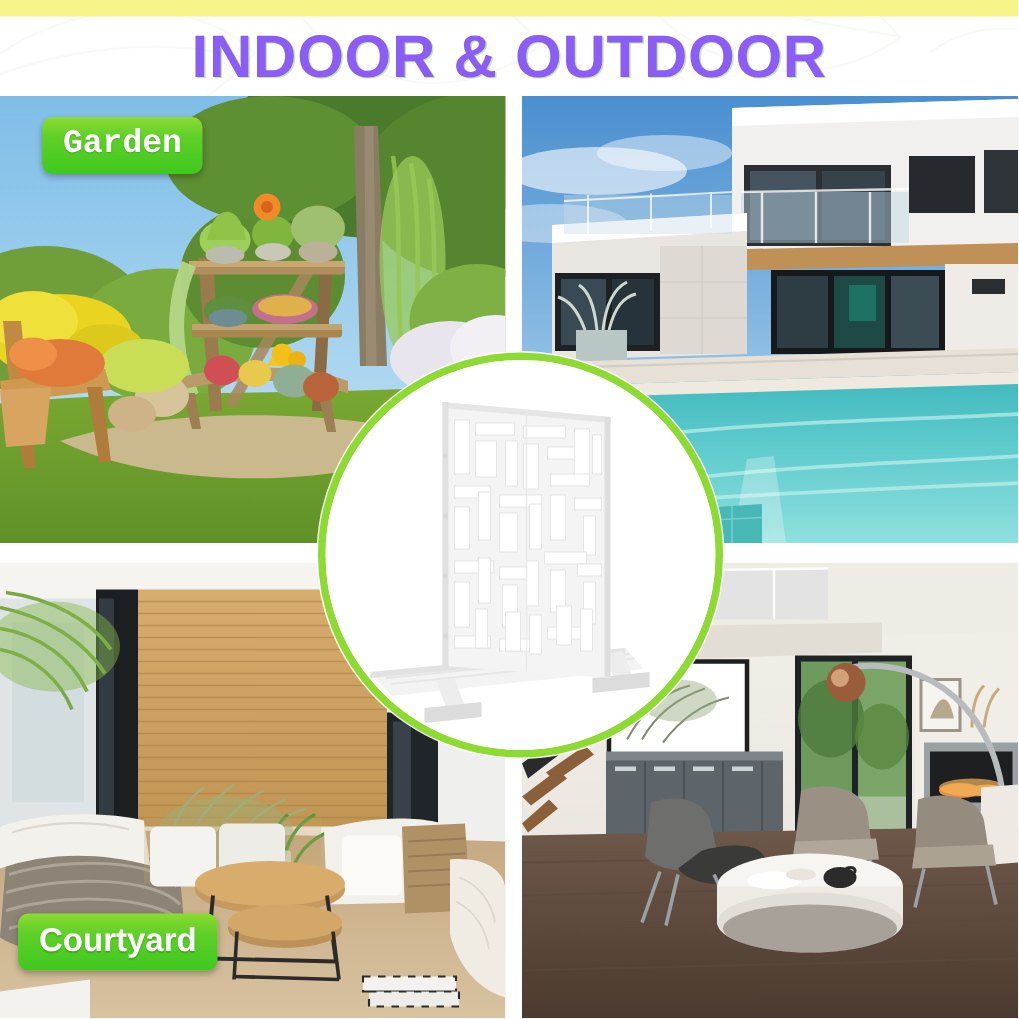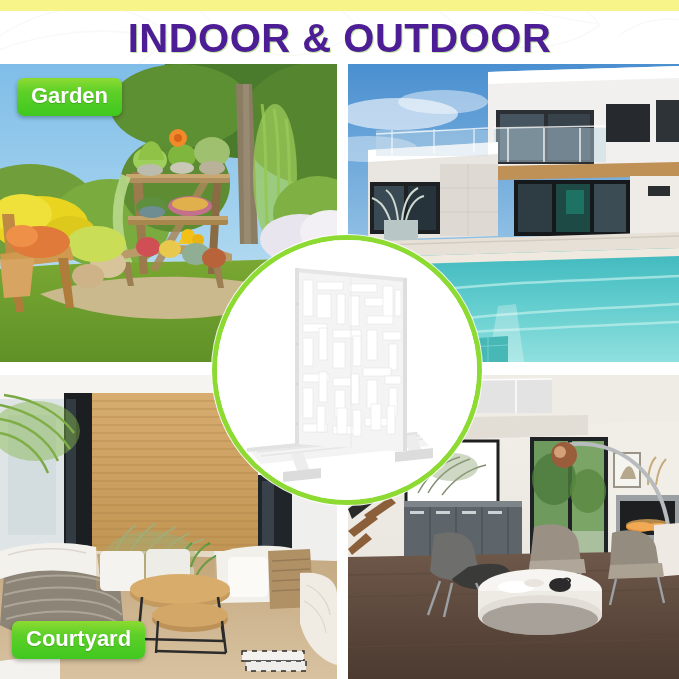--- a/index.html
+++ b/index.html
@@ -14,21 +14,21 @@
   .watermark{position:absolute;inset:0;z-index:0;pointer-events:none;opacity:.55;}
 
   
   .top-band{position:absolute;left:0;top:0;width:679px;height:11px;background:#f7f589;z-index:5;}
 
   
   .headline{
     position:absolute;left:0;top:13px;width:679px;height:50px;z-index:6;
     display:flex;align-items:center;justify-content:center;
     font-size:40px;font-weight:bold;letter-spacing:.5px;
-    color:#4c1d95;
+    color:#8b5cf6;
     text-shadow:1px 1px 0 rgba(120,200,60,.45);
     white-space:nowrap;
   }
 
   
   .grid{position:absolute;left:0;top:64px;width:679px;height:615px;z-index:3;}
   .cell{position:absolute;overflow:hidden;}
   .cell.tl{left:0;   top:0;   width:337px;height:298px;}
   .cell.tr{left:348px;top:0;  width:331px;height:298px;}
   .cell.bl{left:0;   top:311px;width:337px;height:304px;}
@@ -40,23 +40,23 @@
     position:absolute;z-index:7;
     color:#ffffff;font-weight:bold;
     font-size:22px;line-height:1;
     padding:7px 14px 9px 14px;
     border-radius:7px;
     background:linear-gradient(180deg,#8ddb32 0%,#5fd028 35%,#3fc81f 100%);
     box-shadow:0 2px 4px rgba(0,0,0,.28);
     text-shadow:0 1px 1px rgba(0,0,0,.18);
     white-space:nowrap;
   }
-  .label.garden  {left:17px; top:78px;}
+  .label.garden  {left:28px; top:78px;font-family:Liberation Mono, monospace;}
   .label.poolside{right:0px; top:78px;border-top-right-radius:0;border-bottom-right-radius:0;}
-  .label.courtyard{left:12px; bottom:20px;}
+  .label.courtyard{left:12px; bottom:32px;}
   .label.drawing {right:12px;bottom:18px;}
 
   
   .circle{
     position:absolute;left:212px;top:235px;width:260px;height:260px;z-index:9;
     border-radius:50%;
     background:#ffffff;
     border:5px solid #8ddb32;
     box-shadow:0 0 0 1px rgba(255,255,255,.9);
     overflow:hidden;

